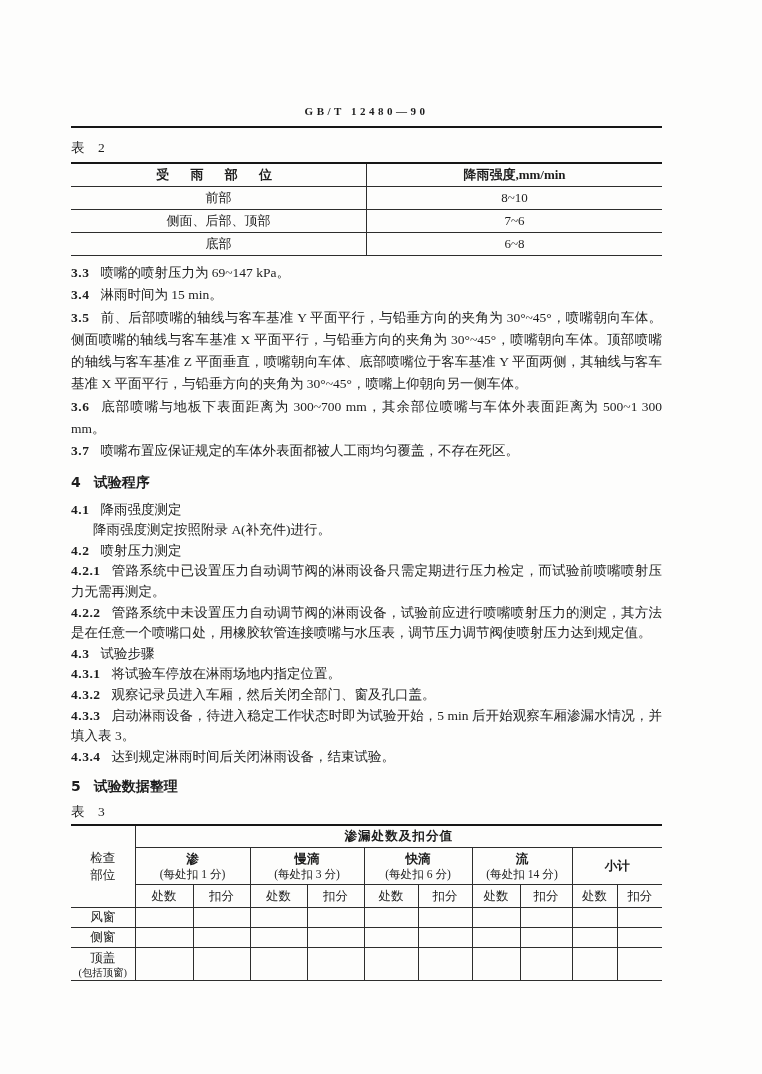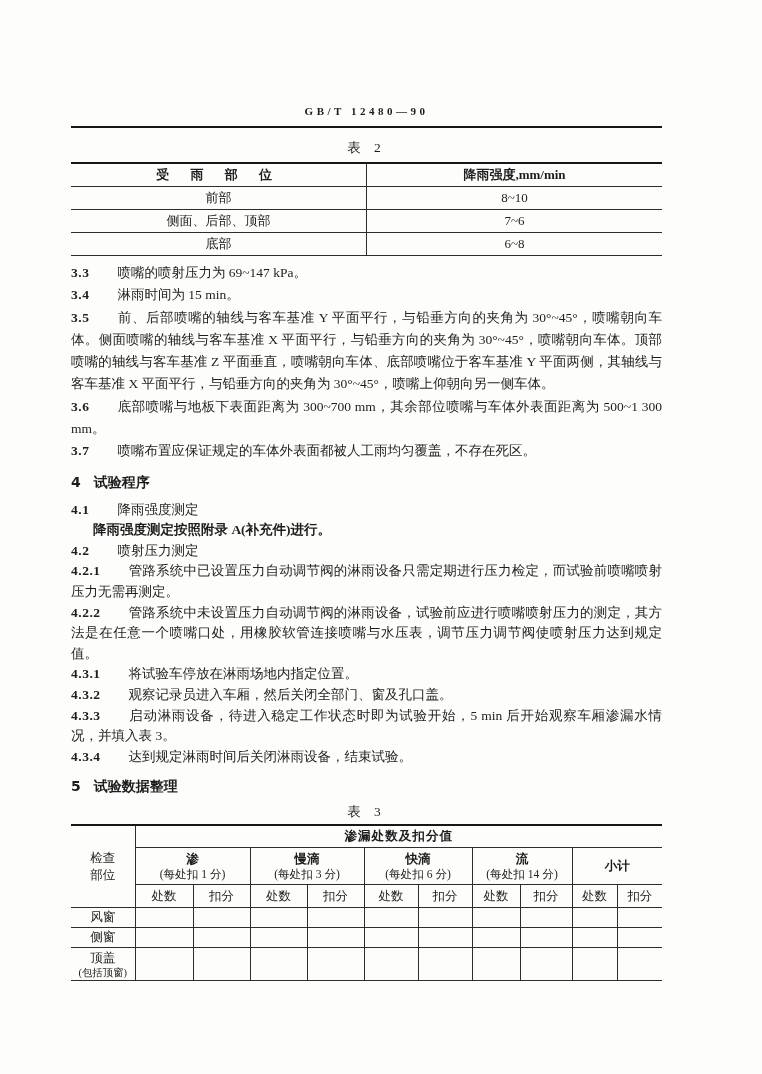--- a/index.html
+++ b/index.html
@@ -18,21 +18,21 @@
     text-align: center;
     font-weight: bold;
     font-size: 11px;
     letter-spacing: 3.5px;
     line-height: 17px;
   }
   .head-rule { border: none; border-top: 2.6px solid #161616; margin: 6px 0 0 0; }
 
   
   .tbl-caption {
-    text-align: center;
+    text-align: left;
     font-size: 13.5px;
     letter-spacing: 5px;
     line-height: 16px;
     margin: 12px 0 6px 0;
   }
 
   
   table.t2 {
     width: 591px; border-collapse: collapse; table-layout: fixed;
     font-size: 13px;
@@ -47,22 +47,22 @@
   .t2 tr.hdr td { font-weight: 600; }
   .t2 tr.hdr td:first-child { letter-spacing: 9px; }
 
   
   .clauses { margin-top: 6px; }
   p.clause {
     margin: 0; font-size: 13.5px; line-height: 22.3px;
     text-align: justify; text-justify: inter-ideograph;
   }
   .sec4 p.clause, .sec4-list p.clause { line-height: 20.6px; }
-  .cnum { font-weight: bold; padding-right: 28px; letter-spacing: 0.5px; white-space: nowrap; }
-  p.indent { text-indent: 22px; font-weight: bold; }
+  .cnum { font-weight: bold; padding-right: 11px; letter-spacing: 0.5px; white-space: nowrap; }
+  p.indent { text-indent: 22px; }
 
   h2.sec-h {
     font-family: "DejaVu Sans", "Liberation Sans", sans-serif;
     font-size: 14px; font-weight: bold;
     margin: 11px 0 9px 0; line-height: 17px;
   }
   h2.sec-h .num { padding-right: 13px; }
 
   p.para5 {
     margin: 0; font-size: 13.5px; line-height: 20.8px;
@@ -140,20 +140,21 @@
     </div>
 
     <h2 class="sec-h"><span class="num">4</span><span>试验程序</span></h2>
 
     <div class="sec4-list">
       <p class="clause"><span class="cnum">4.1</span><span>降雨强度测定</span></p>
       <p class="clause indent"><span>降雨强度测定按照附录 A(补充件)进行。</span></p>
       <p class="clause"><span class="cnum">4.2</span><span>喷射压力测定</span></p>
       <p class="clause"><span class="cnum">4.2.1</span><span>管路系统中已设置压力自动调节阀的淋雨设备只需定期进行压力检定，而试验前喷嘴喷射压力无需再测定。</span></p>
       <p class="clause"><span class="cnum">4.2.2</span><span>管路系统中未设置压力自动调节阀的淋雨设备，试验前应进行喷嘴喷射压力的测定，其方法是在任意一个喷嘴口处，用橡胶软管连接喷嘴与水压表，调节压力调节阀使喷射压力达到规定值。</span></p>
+      <p class="clause"><span class="cnum">4.3</span><span>试验步骤</span></p>
       <p class="clause"><span class="cnum">4.3.1</span><span>将试验车停放在淋雨场地内指定位置。</span></p>
       <p class="clause"><span class="cnum">4.3.2</span><span>观察记录员进入车厢，然后关闭全部门、窗及孔口盖。</span></p>
       <p class="clause"><span class="cnum">4.3.3</span><span>启动淋雨设备，待进入稳定工作状态时即为试验开始，5 min 后开始观察车厢渗漏水情况，并填入表 3。</span></p>
       <p class="clause"><span class="cnum">4.3.4</span><span>达到规定淋雨时间后关闭淋雨设备，结束试验。</span></p>
     </div>
 
     <h2 class="sec-h"><span class="num">5</span><span>试验数据整理</span></h2>
 
 
     <div class="tbl-caption cap3">表 3</div>

